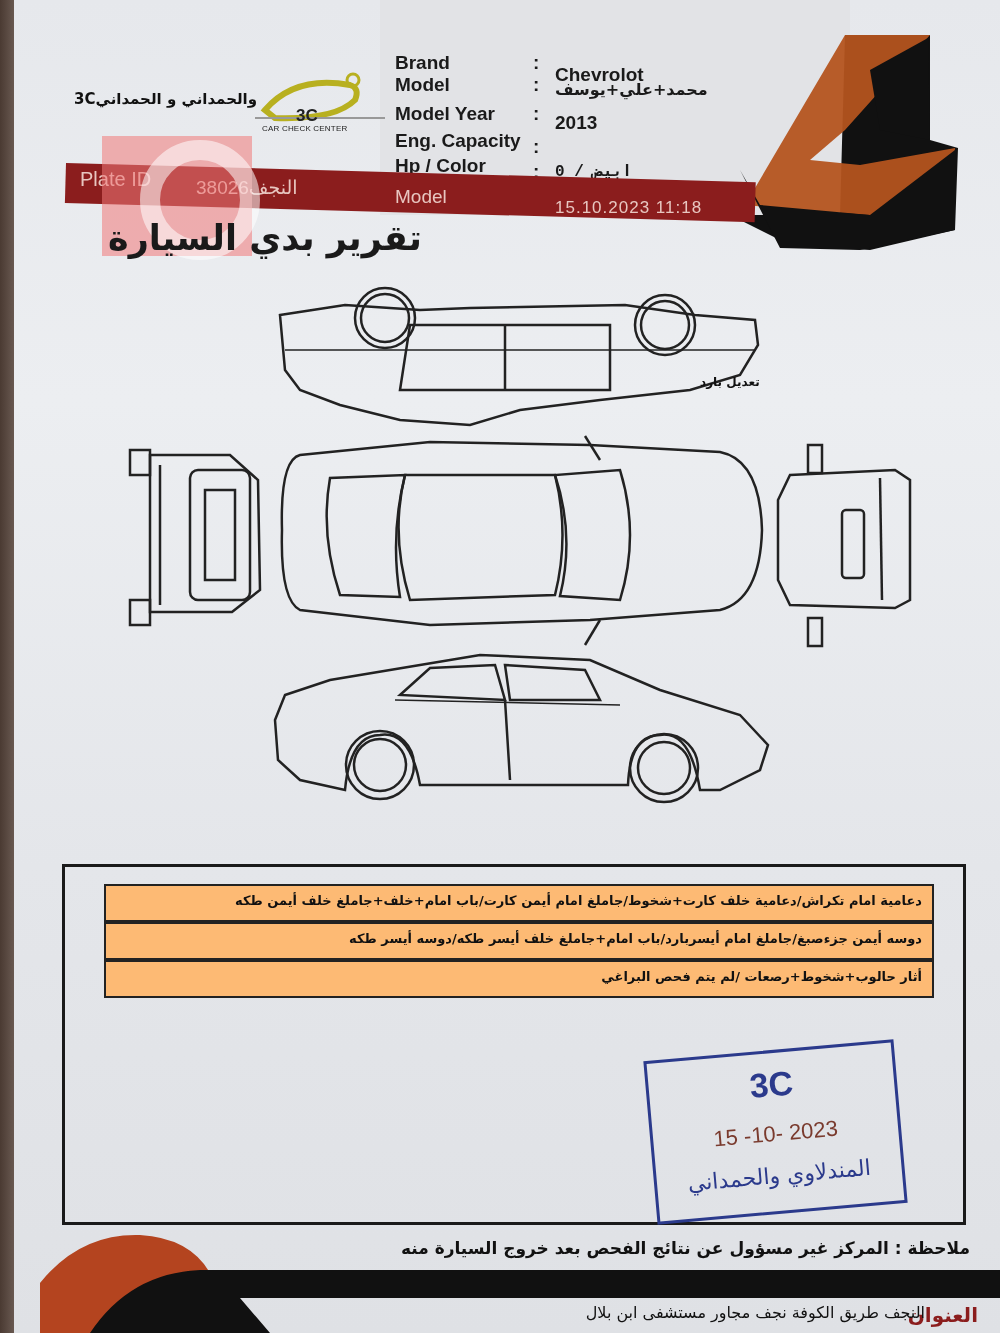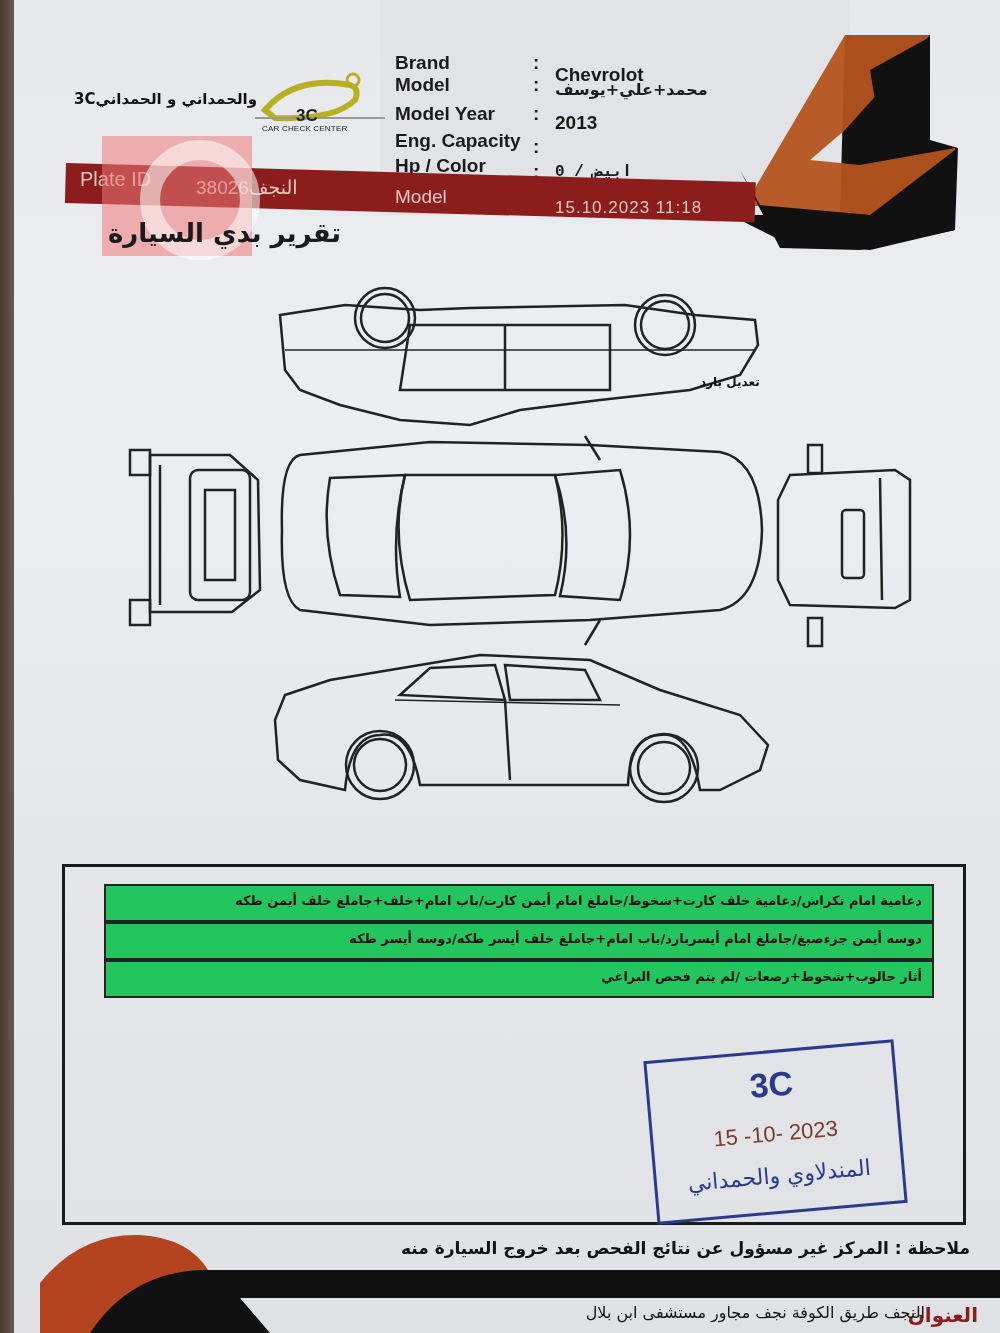--- a/index.html
+++ b/index.html
@@ -18,25 +18,25 @@
   .flabel{position:absolute;left:0;}
   .fcolon{position:absolute;left:138px;}
   .fval{position:absolute;left:160px;}
   .redbar{position:absolute;left:66px;top:163px;width:690px;height:40px;background:#8b1d1d;transform:rotate(1.6deg);transform-origin:left top;}
   .plate-label{position:absolute;left:80px;top:168px;color:#e8c6c0;font-size:20px;text-align:right;}
   .plate-val{position:absolute;left:196px;top:176px;color:#e8c6c0;font-size:19px;}
   .date-label{position:absolute;left:395px;top:186px;color:#e8c6c0;font-size:19px;}
   .date-val{position:absolute;left:555px;top:198px;color:#e8c6c0;font-size:17px;letter-spacing:1px;}
   .watermark{position:absolute;left:102px;top:136px;width:150px;height:120px;background:rgba(240,120,120,.55);}
   .wm-q{position:absolute;left:140px;top:140px;width:80px;height:80px;border:20px solid rgba(255,255,255,.55);border-radius:50%;}
-  .title-ar{position:absolute;left:108px;top:218px;font-size:26px;font-weight:bold;color:#1a1a1a;direction:rtl;font-family:"DejaVu Sans",sans-serif;}
+  .title-ar{position:absolute;left:108px;top:218px;font-size:35px;font-weight:bold;color:#1a1a1a;direction:rtl;font-family:"DejaVu Sans",sans-serif;}
   .diagram svg{position:absolute;}
   .note-tag{position:absolute;left:700px;top:375px;font-size:12px;font-weight:bold;direction:rtl;color:#111;font-family:"DejaVu Sans",sans-serif;text-align:right;}
   .frame{position:absolute;left:62px;top:864px;width:898px;height:355px;border:3px solid #1a1a1a;}
-  .row{position:absolute;left:104px;width:826px;height:34px;border:2px solid #222;background:#22c55e;}
+  .row{position:absolute;left:104px;width:826px;height:34px;border:2px solid #222;background:#fdba74;}
   .row-text{position:absolute;right:10px;top:7px;font-size:13px;font-weight:bold;direction:rtl;color:#111;white-space:nowrap;font-family:"DejaVu Sans",sans-serif;}
   .stamp{position:absolute;left:650px;top:1050px;width:245px;height:158px;border:3px solid #2b3a8c;transform:rotate(-5deg);}
   .stamp-3c{position:absolute;left:0;right:0;top:12px;text-align:center;font-size:34px;font-weight:bold;color:#2b3a8c;}
   .stamp-date{position:absolute;left:0;right:0;top:68px;text-align:center;font-size:22px;color:#7a3b2e;}
   .stamp-name{position:absolute;left:10px;right:10px;top:110px;text-align:center;font-size:22px;color:#2b3a8c;direction:rtl;font-family:"DejaVu Sans",sans-serif;}
   .notice{position:absolute;right:30px;top:1238px;font-size:17px;font-weight:bold;direction:rtl;color:#111;white-space:nowrap;font-family:"DejaVu Sans",sans-serif;}
   .footer-addr{position:absolute;right:75px;top:1303px;font-size:16px;direction:rtl;color:#111;white-space:nowrap;font-family:"DejaVu Sans",sans-serif;}
   .footer-label{position:absolute;right:22px;top:1303px;font-size:20px;font-weight:bold;direction:rtl;color:#8b1d1d;font-family:"DejaVu Sans",sans-serif;}
 </style>
 </head>

